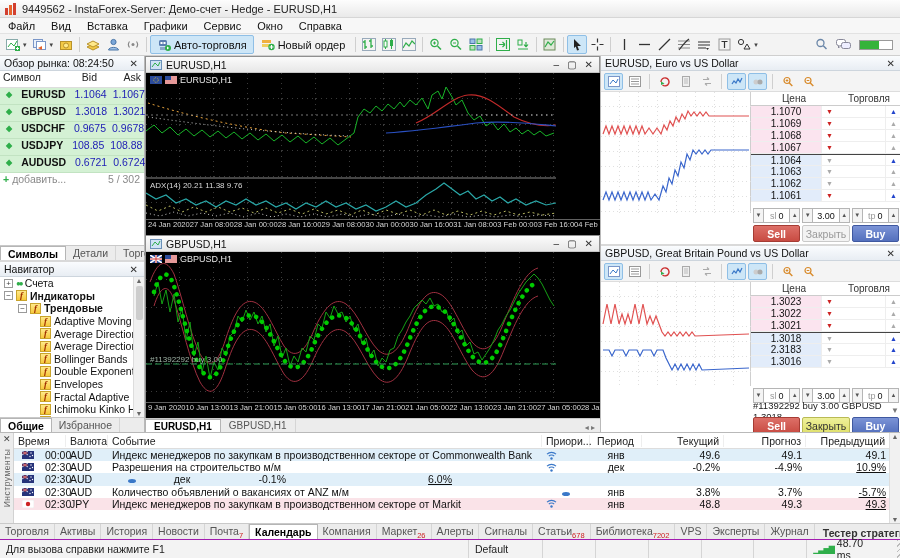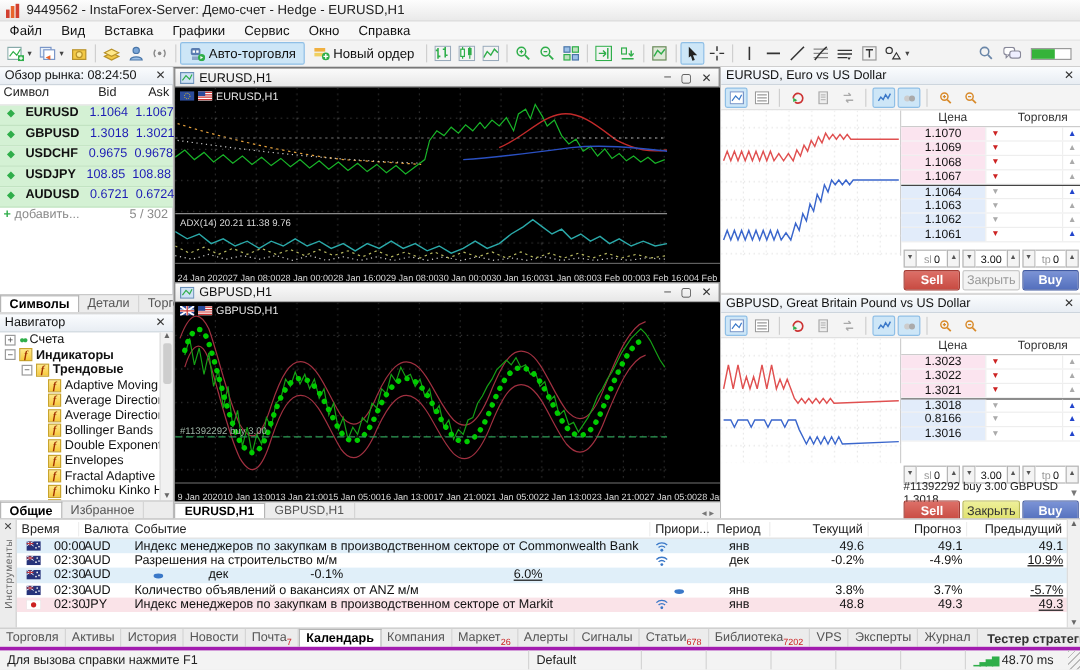--- a/index.html
+++ b/index.html
@@ -74,21 +74,21 @@
   .cbody { position:relative; display:flex; }
   .plot { position:relative; flex:1; background:#000; }
   .scale { position:relative; width:44px; background:#000; border-left:1px solid #606060; color:#cfcfcf; font-size:8.5px; }
   .scale span { position:absolute; left:3px; }
   .chip { position:absolute; left:1px; width:38px; background:#aebfd2; color:#000; text-align:center;
           border-radius:1px; font-size:8.5px; line-height:11px; }
   .legend { position:absolute; top:2px; left:4px; display:flex; align-items:center; gap:3px; color:#e6e6e6; font-size:9px; z-index:3; }
   .adx-label { position:absolute; left:4px; color:#d8d8d8; font-size:8px; z-index:3; }
   .poslabel { position:absolute; left:4px; color:#9fb3a6; font-size:8px; z-index:3; }
   .taxis { height:17px; background:#000; border-top:1px solid #606060; color:#d8d8d8; font-size:7.6px;
-           display:flex; align-items:flex-end; justify-content:space-between; padding:0 2px; white-space:nowrap; }
+           display:flex; align-items:flex-start; justify-content:space-between; padding:0 2px; white-space:nowrap; }
   .ctabs { position:absolute; left:0; top:362px; width:455px; height:14px; background:#ececec;
            border-top:1px solid #c9c9c9; display:flex; align-items:flex-end; font-size:10px; color:#555; }
   .ctabs .tab { padding:0 8px; height:13px; line-height:13px; border-right:1px solid #d5d5d5; }
   .ctabs .tab.active { background:#fff; font-weight:bold; color:#000; border:1px solid #b5b5b5; border-bottom:none; }
   .ctabs .arr { margin-left:auto; padding:0 5px; color:#777; font-size:8px; }
 
   
   #rightcol { position:absolute; top:56px; left:600px; width:255px; height:376px; background:#fff; border-left:1px solid #b9b9b9; }
   .rp { position:absolute; left:0; width:300px; background:#fff; }
   #rp-eur { top:0; height:190px; border-bottom:2px solid #d9d9d9; }
@@ -152,21 +152,21 @@
   .prio-dot { display:inline-block; width:4px; height:4px; border-radius:50%; background:#3a78c8; }
 
   
   #bottabs { position:absolute; top:523px; left:0; width:900px; height:16px; background:#ececec;
              border-top:1px solid #c9c9c9; display:flex; align-items:flex-end; font-size:10.5px; color:#555; }
   #bottabs .tab { padding:0 5px; height:15px; line-height:15px; border-right:1px solid #d5d5d5; white-space:nowrap; }
   #bottabs .tab.active { background:#fff; color:#000; font-weight:bold; border:1px solid #b5b5b5; border-bottom:none; }
   .badge { color:#cc2222; font-size:7.5px; vertical-align:sub; }
   #bottabs .right-tab { margin-left:auto; padding:0 8px; font-weight:bold; color:#333; white-space:nowrap; }
   #statusbar { position:absolute; top:539px; left:0; width:900px; height:19px; background:#f3f3f3;
-               border-top:3px solid #a21caf; display:flex; align-items:center; font-size:10.5px; color:#222; }
+               border-top:1px solid #a21caf; display:flex; align-items:center; font-size:10.5px; color:#222;gap:28px; }
   #statusbar .cell { height:100%; display:flex; align-items:center; padding:0 6px; border-left:1px solid #d5d5d5; }
   #statusbar .help { flex:0 0 440px; padding:0 6px; }
   .sigbars { color:#2fae4a; font-size:8px; letter-spacing:-1px; margin-right:3px; }
   .grip { width:12px; height:100%; background:
           repeating-linear-gradient(135deg,#bbb 0 1px,transparent 1px 4px); }
 
   .flagbox { display:inline-block; vertical-align:middle; }
   svg { display:block; }
 </style>
 </head>
@@ -962,21 +962,21 @@
             <span class="gap"></span>
             <span class="up">▲</span>
           </div>
         <div class="prow bid sep">
             <span class="price">1.3018</span>
             <span class="dn">▼</span>
             <span class="gap"></span>
             <span class="up blue">▲</span>
           </div>
         <div class="prow bid">
-            <span class="price">0.8166</span>
+            <span class="price">2.3183</span>
             <span class="dn">▼</span>
             <span class="gap"></span>
             <span class="up blue">▲</span>
           </div>
         <div class="prow bid">
             <span class="price">1.3016</span>
             <span class="dn">▼</span>
             <span class="gap"></span>
             <span class="up blue">▲</span>
           </div>

